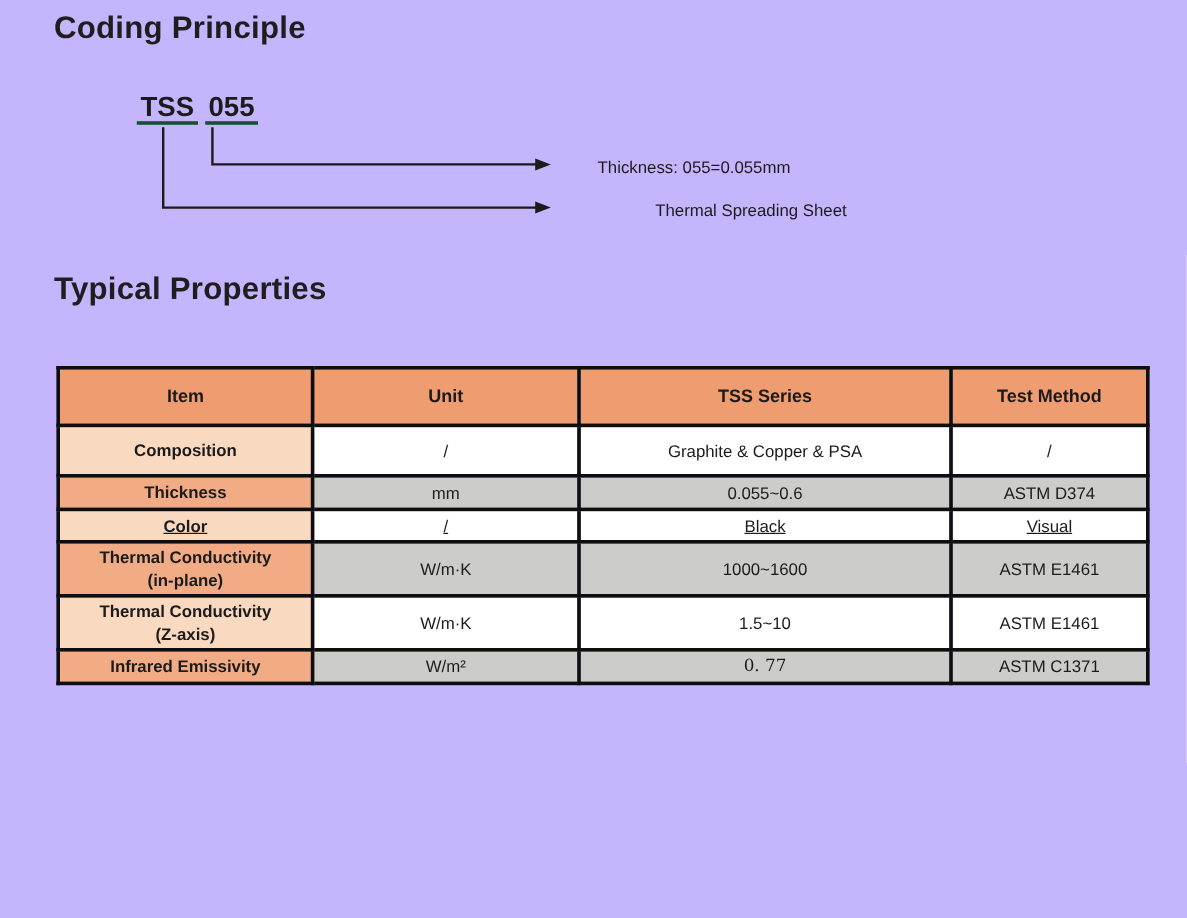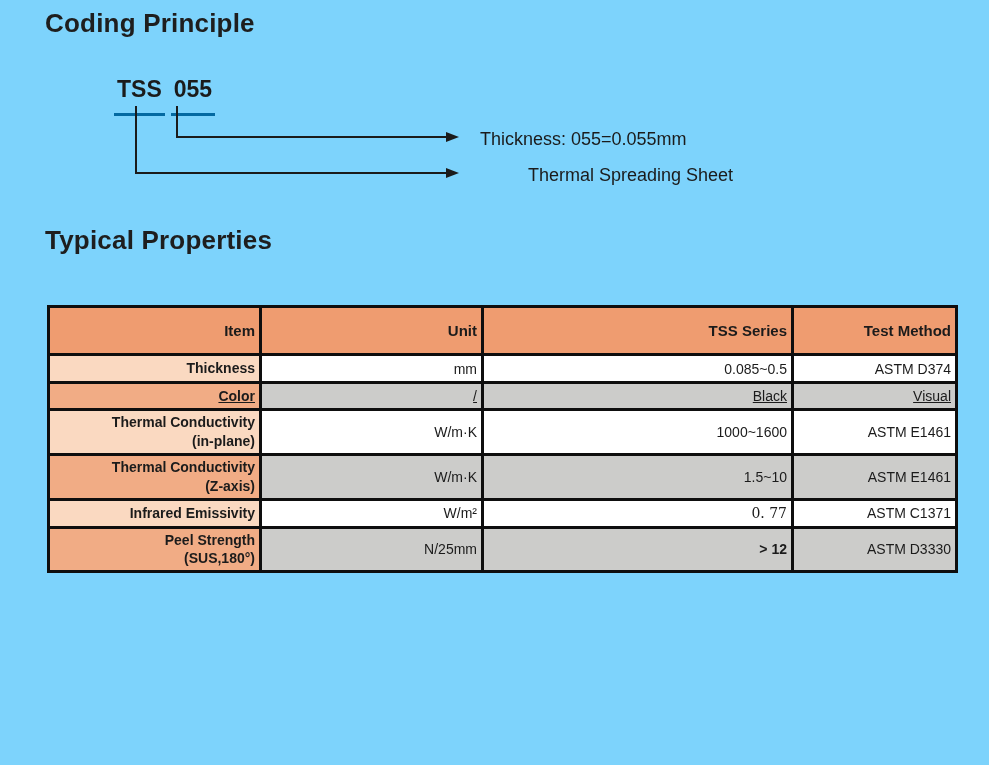--- a/index.html
+++ b/index.html
@@ -7,62 +7,62 @@
     --item-light:#FAD9C1;
     --item-medium:#F1AC85;
     --row-gray:#CCCCCA;
     --border:#0E0E0E;
     --ink:#1B1B1B;
   }
   html,body{margin:0;padding:0;background:#ffffff;}
   #page{
     position:relative;
     width:989px;height:765px;
-    background:#7dd3fc;
+    background:#c4b5fd;
     font-family:"Liberation Sans",sans-serif;
     color:var(--ink);
     overflow:hidden;
   }
   .section-title{
     position:absolute;left:45px;margin:0;
     font-size:26px;font-weight:bold;color:#1E1E1E;
     letter-spacing:0.2px;
   }
   #coding-title{top:8px;}
   #properties-title{top:225px;}
 
   
   #code-label{
     position:absolute;left:114px;top:78px;
     font-size:23px;font-weight:bold;line-height:1;
     white-space:nowrap;
   }
   .code-part{
     display:inline-block;
-    border-bottom:3px solid #0369a1;
-    padding:0 3px 12px 3px;
+    border-bottom:3px solid #14532d;
+    padding:0 3px 0 3px;
   }
   .code-part + .code-part{margin-left:6px;}
   #connector-svg{position:absolute;left:0;top:0;pointer-events:none;}
   .callout{
-    position:absolute;left:480px;
-    font-size:18px;line-height:16px;white-space:nowrap;
+    position:absolute;left:498px;
+    font-size:14px;line-height:16px;white-space:nowrap;
   }
   #callout-0{top:131px;}
   #callout-1{top:167px;margin-left:48px;}
 
   
   #props-table{
     position:absolute;left:47px;top:305px;
     width:908px;
     border-collapse:collapse;table-layout:fixed;
   }
   #props-table th,#props-table td{
     border:3px solid var(--border);
-    text-align:right;vertical-align:middle;
+    text-align:center;vertical-align:middle;
     padding:2px 4px;
     overflow:hidden;
   }
   #props-table th{
     background:var(--header-bg);
     font-size:15px;font-weight:bold;
     height:41px;
   }
   #props-table td{font-size:14px;}
   td.item{font-weight:bold;white-space:pre-line;line-height:1.35;}
@@ -105,24 +105,30 @@
     </colgroup>
     <thead>
         <tr id="head-row">
           <th>Item</th>
           <th>Unit</th>
           <th>TSS Series</th>
           <th>Test Method</th>
         </tr>
       </thead>
     <tbody id="body-rows">
+        <tr style="height: 42px;">
+          <td class="item">Composition</td>
+          <td class="unit-col">/</td>
+          <td class="value-col">Graphite &amp; Copper &amp; PSA</td>
+          <td class="method-col">/</td>
+        </tr>
         <tr style="height: 28px; margin-left: 38px;">
           <td class="item">Thickness</td>
           <td class="unit-col">mm</td>
-          <td class="value-col">0.085~0.5</td>
+          <td class="value-col">0.055~0.6</td>
           <td class="method-col">ASTM D374</td>
         </tr>
         <tr style="height: 27px; text-decoration: underline;">
           <td class="item">Color</td>
           <td class="unit-col">/</td>
           <td class="value-col">Black</td>
           <td class="method-col">Visual</td>
         </tr>
         <tr style="height: 42px;">
           <td class="item">Thermal Conductivity
@@ -137,23 +143,16 @@
           <td class="unit-col">W/m·K</td>
           <td class="value-col">1.5~10</td>
           <td class="method-col">ASTM E1461</td>
         </tr>
         <tr style="height: 28px;">
           <td class="item">Infrared Emissivity</td>
           <td class="unit-col">W/m²</td>
           <td class="value-col serif">0. 77</td>
           <td class="method-col">ASTM C1371</td>
         </tr>
-        <tr style="height: 42px;">
-          <td class="item">Peel Strength
-(SUS,180°)</td>
-          <td class="unit-col">N/25mm</td>
-          <td class="value-col bold">&gt; 12</td>
-          <td class="method-col">ASTM D3330</td>
-        </tr>
       </tbody>
   </table>
 
 </div>
 
 </body></html>

